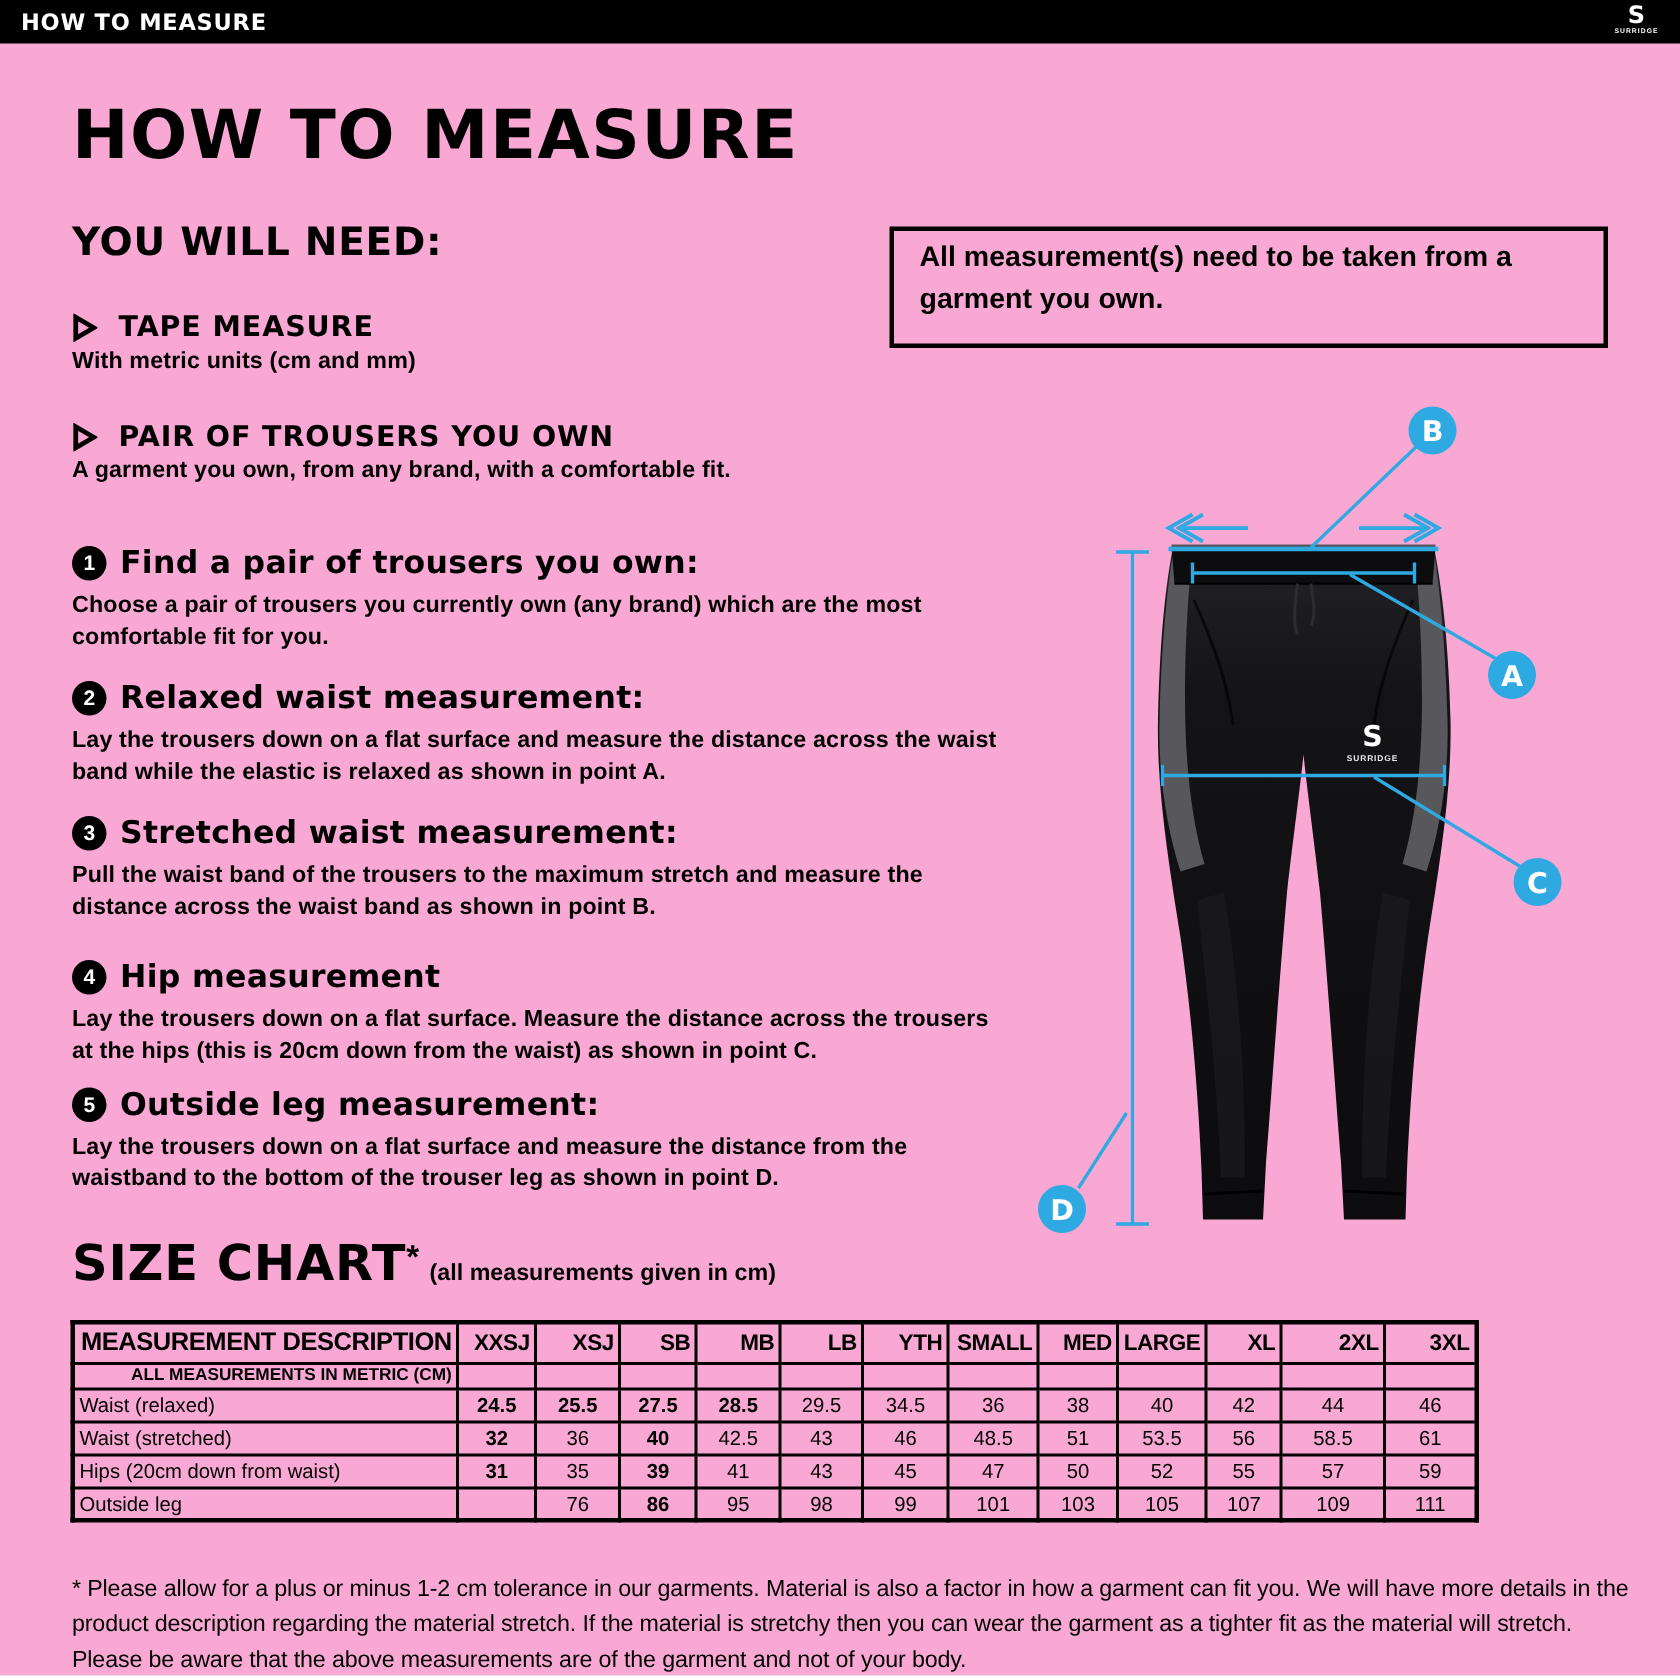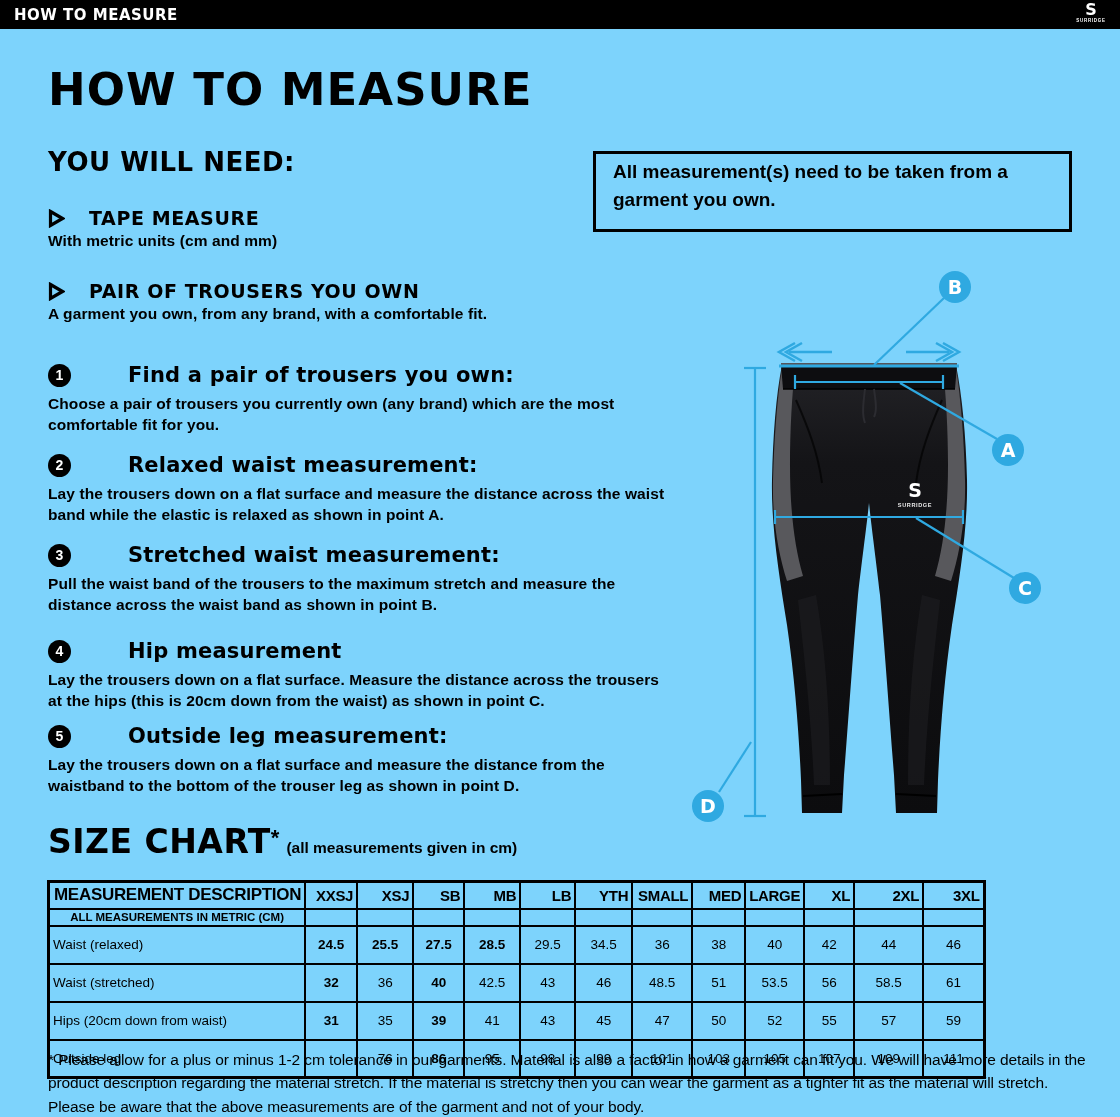--- a/index.html
+++ b/index.html
@@ -1,61 +1,61 @@
 <!DOCTYPE html>
 <html><head>
 <meta charset="utf-8">
 <style>
   * { margin:0; padding:0; box-sizing:border-box; }
   html,body { width:1120px; height:1117px; background:#fff; overflow:hidden;
               font-family:"Liberation Sans", sans-serif; color:#000; }
-  #page { position:relative; width:1120px; height:1117px; background:#7dd3fc; }
+  #page { position:relative; width:1120px; height:1117px; background:#f9a8d4; }
 
   
   .topbar { position:absolute; left:0; top:0; width:1120px; height:29px; background:#000;
             display:flex; align-items:center; }
   .topbar-title { color:#fff; font-family:"DejaVu Sans",sans-serif; font-weight:700;
                   font-size:15px; letter-spacing:.5px; margin-left:14px; }
   .topbar-logo { position:absolute; right:6px; top:1px; width:46px; text-align:center; color:#fff; }
   .topbar-logo .s { font-family:"DejaVu Sans",sans-serif; font-weight:700; font-size:16px; line-height:17px; display:block; }
   .topbar-logo .nm { font-size:4.5px; letter-spacing:.7px; font-weight:700; display:block; margin-top:0px; }
 
   .h1 { position:absolute; left:48px; top:63px; font-family:"DejaVu Sans",sans-serif;
         font-weight:700; font-size:45px; letter-spacing:1px; }
   .ywn { position:absolute; left:48px; top:147px; font-family:"DejaVu Sans",sans-serif;
          font-weight:700; font-size:26px; letter-spacing:.5px; }
 
   .need { position:absolute; left:48px; width:600px; }
-  .need-row { display:flex; align-items:center; gap:24px; }
+  .need-row { display:flex; align-items:center; gap:14px; }
   .need-name { font-family:"DejaVu Sans",sans-serif; font-weight:700; font-size:19px; letter-spacing:.6px; }
   .need-desc { font-weight:700; font-size:15.5px; margin-top:3px; letter-spacing:.1px; }
   .tri svg { display:block; }
 
   .notebox { position:absolute; left:593px; top:151px; width:479px; height:81px;
              border:3px solid #000; padding:4px 17px; font-weight:700; font-size:19px; line-height:1.45; }
 
   .step { position:absolute; left:48px; width:622px; }
   .step-head { display:flex; align-items:center; gap:9px; }
   .badge { width:23px; height:23px; border-radius:50%; background:#000; color:#fff;
            font-weight:700; font-size:14px; display:flex; align-items:center; justify-content:center; flex:0 0 23px; }
-  .step-title { font-family:"DejaVu Sans",sans-serif; font-weight:700; font-size:21px; letter-spacing:.2px;margin-left:48px; }
+  .step-title { font-family:"DejaVu Sans",sans-serif; font-weight:700; font-size:21px; letter-spacing:.2px; }
   .step-body { margin-top:6px; font-weight:700; font-size:15.5px; line-height:1.38; letter-spacing:.1px; }
 
   .sc-head { position:absolute; left:48px; top:822px; }
   .sc-title { font-family:"DejaVu Sans",sans-serif; font-weight:700; font-size:33px; letter-spacing:.5px; }
   .sc-star { font-size:22px; vertical-align:8px; font-weight:700; }
   .sc-sub { font-weight:700; font-size:15.5px; margin-left:7px; }
 
   table.size { position:absolute; left:47px; top:880px; border-collapse:collapse;
                border:3px solid #000; table-layout:fixed; }
   table.size th, table.size td { border:2px solid #000; padding:0 3px; overflow:hidden; white-space:nowrap; }
   table.size th { height:27px; font-size:15px; font-weight:700; letter-spacing:-.3px; text-align:right; }
   table.size th.first { text-align:left; font-size:17px; padding-left:4px;margin-left:19px; }
-  tr.metric td { height:17px; font-size:11.5px; font-weight:700; text-align:center; }
-  tr.drow td { height:38px; font-size:13.5px; text-align:center; }
+  tr.metric td { height:17px; font-size:11.5px; font-weight:700; text-align:right; }
+  tr.drow td { height:22px; font-size:13.5px; text-align:center; }
   tr.drow td.lab { text-align:left; font-weight:400; font-size:13.5px; }
   td.bold { font-weight:700; }
 
   .fig { position:absolute; left:690px; top:265px; width:420px; height:590px; }
   .fig text.pt { font-family:"DejaVu Sans",sans-serif; font-weight:700; font-size:19px; fill:#fff; text-anchor:middle; }
   .fig text.brandS { font-family:"DejaVu Sans",sans-serif; font-weight:700; font-size:19px; fill:#fff; text-anchor:middle; }
   .fig text.brandNm { font-family:"Liberation Sans",sans-serif; font-weight:700; font-size:5.6px; fill:#e8e8e8;
                       letter-spacing:.6px; text-anchor:middle; }
 
   .footnote { position:absolute; left:48px; top:1048px; width:1048px; font-size:15.5px;

